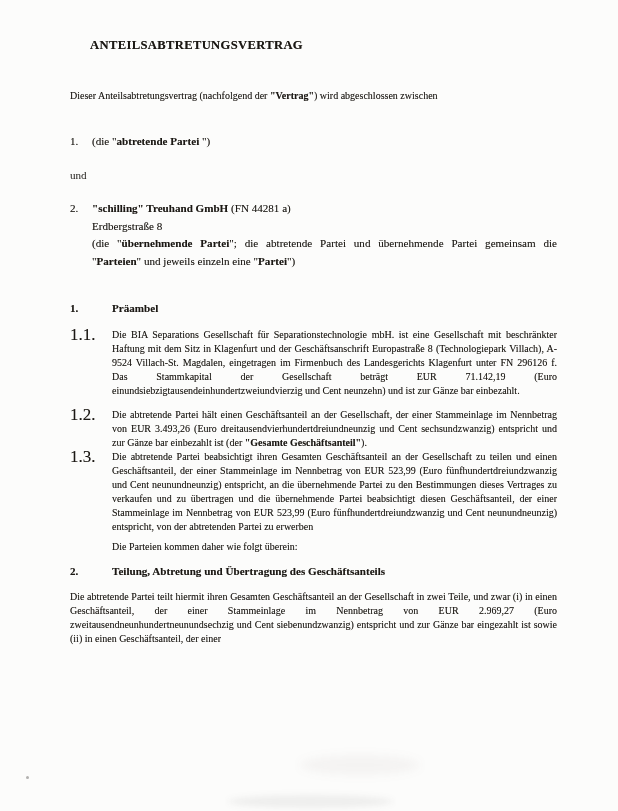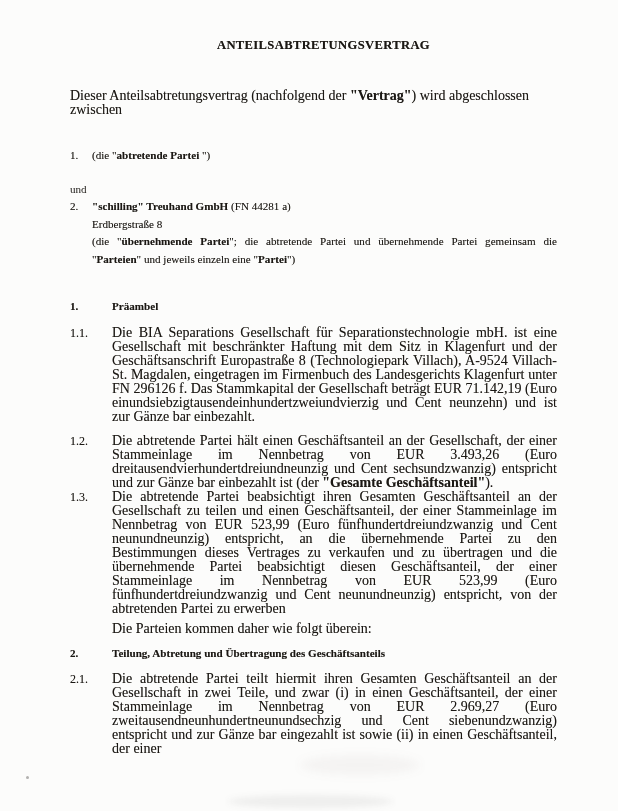--- a/index.html
+++ b/index.html
@@ -9,41 +9,41 @@
     font-family:"Liberation Serif","DejaVu Serif",serif;
     color:#1b1814;
   }
   .page{
     position:absolute;inset:0;
     padding:32px 61px 0 70px;
     box-sizing:border-box;
   }
   .title{
     font-size:12.6px;font-weight:700;letter-spacing:.35px;
-    text-align:center;margin:6px 0 36px 20px;
+    margin:6px 0 36px 20px;
     text-shadow:0 0 .4px rgba(20,16,10,.55);
   }
-  .para{font-size:14px;line-height:14px}
+  .para{font-size:10px;line-height:14px}
   .just{text-align:justify;text-justify:inter-word}
   .b{font-weight:700}
   span{text-shadow:0 0 .35px rgba(25,20,12,.4)}
   .party{display:flex;font-size:11.1px;line-height:17.8px}
   .party .pnum{width:22px;flex:none}
   .party .pbody{flex:1;min-width:0}
   .pline{white-space:nowrap}
   .pline.wrap{white-space:normal;text-align:justify;text-justify:inter-word}
   .word{font-size:11.1px;line-height:17px}
   .row{display:flex}
-  .row .snum{width:42px;flex:none;font-size:12px;line-height:14px}
+  .row .snum{width:42px;flex:none;font-size:17px;line-height:14px}
   .row .sbody{flex:1;min-width:0}
   .heading .snum,.heading .sbody{font-weight:700;font-size:11.1px;line-height:14px}
   
   [data-name="intro-paragraph"]{margin-bottom:30px}
   [data-name="party-1"]{margin-bottom:16px}
-  [data-name="connector-und"]{}
+  [data-name="connector-und"]{margin-bottom:16px}
   [data-name="party-2"]{margin-bottom:30px}
   [data-name="section-heading-praeambel"]{margin-bottom:13px}
   [data-name="clause-1-1"]{margin-bottom:10px}
   [data-name="clause-1-2"]{}
   [data-name="clause-1-3"]{}
   [data-name="agreement-lead"]{margin:6px 0 10px 42px}
   [data-name="section-heading-teilung"]{margin-bottom:12px}
   
   .smudge{position:absolute;pointer-events:none}
   .sm-bottom{left:228px;top:795px;width:165px;height:13px;background:rgba(60,58,55,.07);filter:blur(3px);border-radius:50%}
@@ -87,20 +87,19 @@
       <div class="row" data-name="clause-1-3">
         <span class="snum" data-name="clause-number">1.3.</span>
         <div class="sbody para just" data-name="clause-text"><span data-name="run-text">Die abtretende Partei beabsichtigt ihren Gesamten Geschäftsanteil an der Gesellschaft zu teilen und einen Geschäftsanteil, der einer Stammeinlage im Nennbetrag von EUR 523,99 (Euro fünfhundertdreiundzwanzig und Cent neunundneunzig) entspricht, an die übernehmende Partei zu den Bestimmungen dieses Vertrages zu verkaufen und zu übertragen und die übernehmende Partei beabsichtigt diesen Geschäftsanteil, der einer Stammeinlage im Nennbetrag von EUR 523,99 (Euro fünfhundertdreiundzwanzig und Cent neunundneunzig) entspricht, von der abtretenden Partei zu erwerben</span></div>
       </div>
       <div class="para" data-name="agreement-lead"><span data-name="run-text">Die Parteien kommen daher wie folgt überein:</span></div>
       <div class="row heading" data-name="section-heading-teilung">
         <span class="snum" data-name="heading-number">2.</span>
         <div class="sbody" data-name="heading-text"><span class="b" data-name="emphasis-text">Teilung, Abtretung und Übertragung des Geschäftsanteils</span></div>
       </div>
       <div class="row" data-name="clause-2-1">
-        <span class="snum" data-name="clause-number">2.1.</span>
         <div class="sbody para just" data-name="clause-text"><span data-name="run-text">Die abtretende Partei teilt hiermit ihren Gesamten Geschäftsanteil an der Gesellschaft in zwei Teile, und zwar (i) in einen Geschäftsanteil, der einer Stammeinlage im Nennbetrag von EUR 2.969,27 (Euro zweitausendneunhundertneunundsechzig und Cent siebenundzwanzig) entspricht und zur Gänze bar eingezahlt ist sowie (ii) in einen Geschäftsanteil, der einer</span></div>
       </div>
     </div>
   <div class="smudge sm-bottom" data-name="scan-smudge-artifact"></div>
   <div class="smudge sm-mid" data-name="scan-smudge-artifact"></div>
   <div class="smudge sm-dot" data-name="scan-speck-artifact"></div>
 </div>
 
 </body></html>

